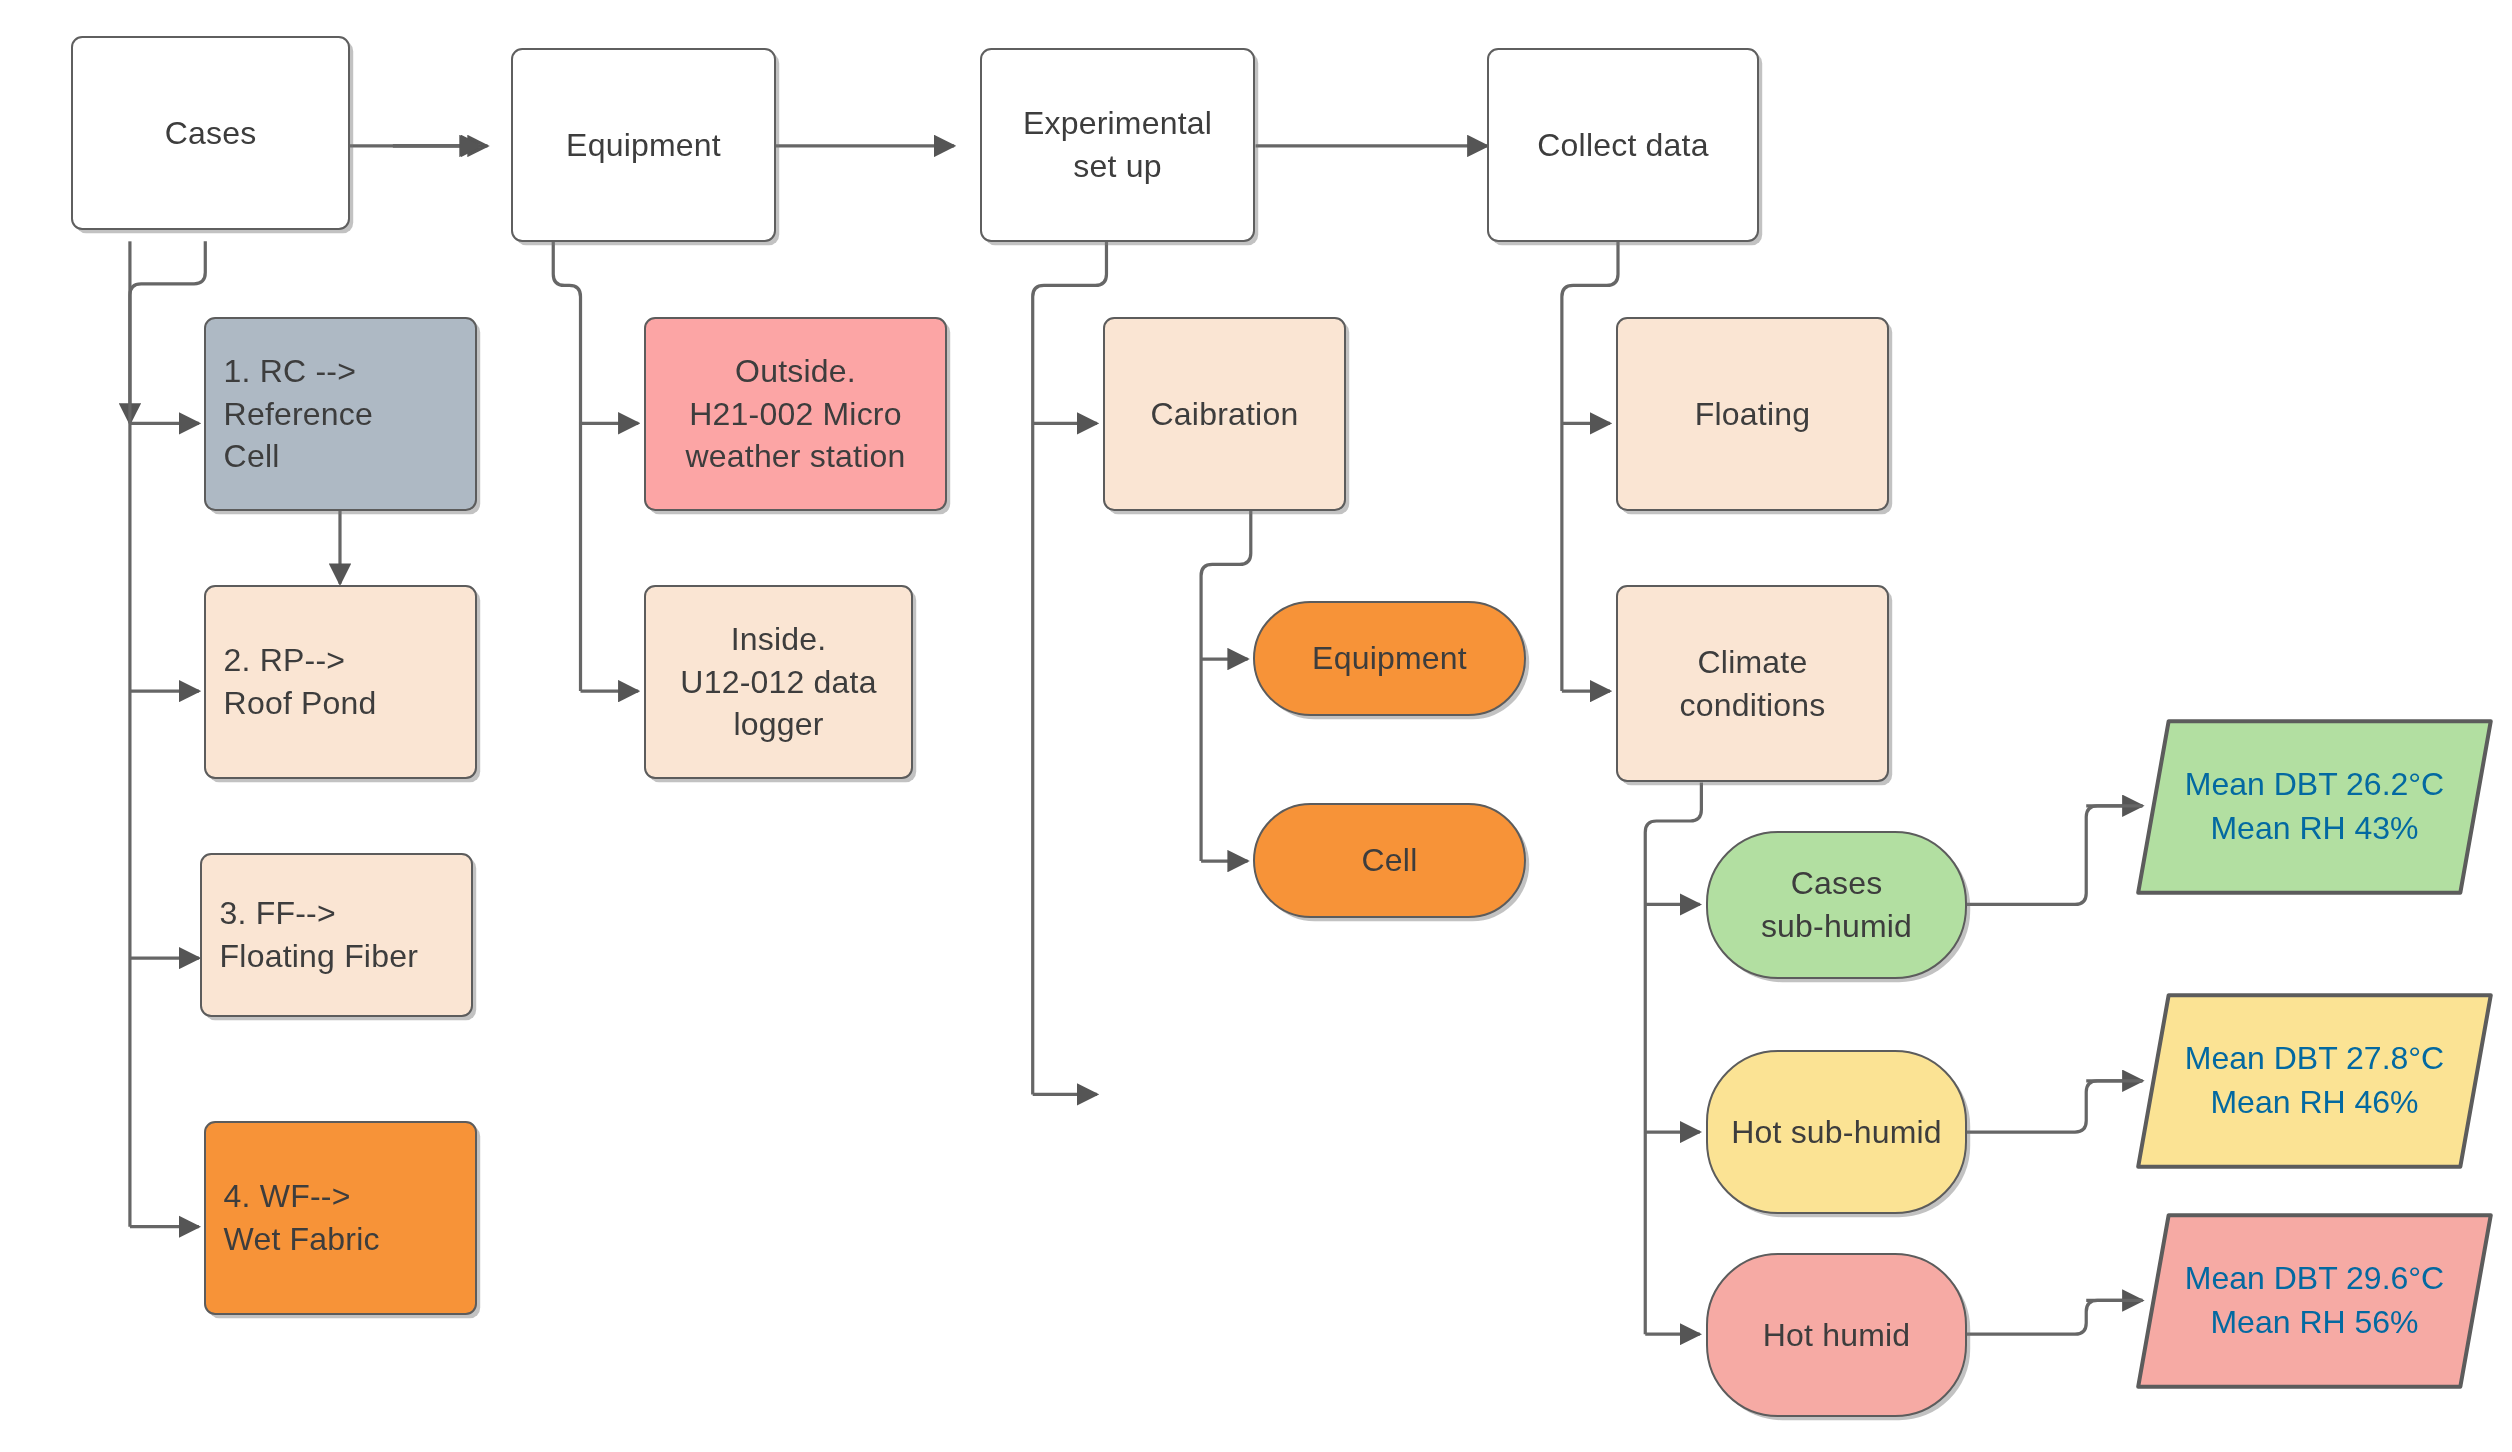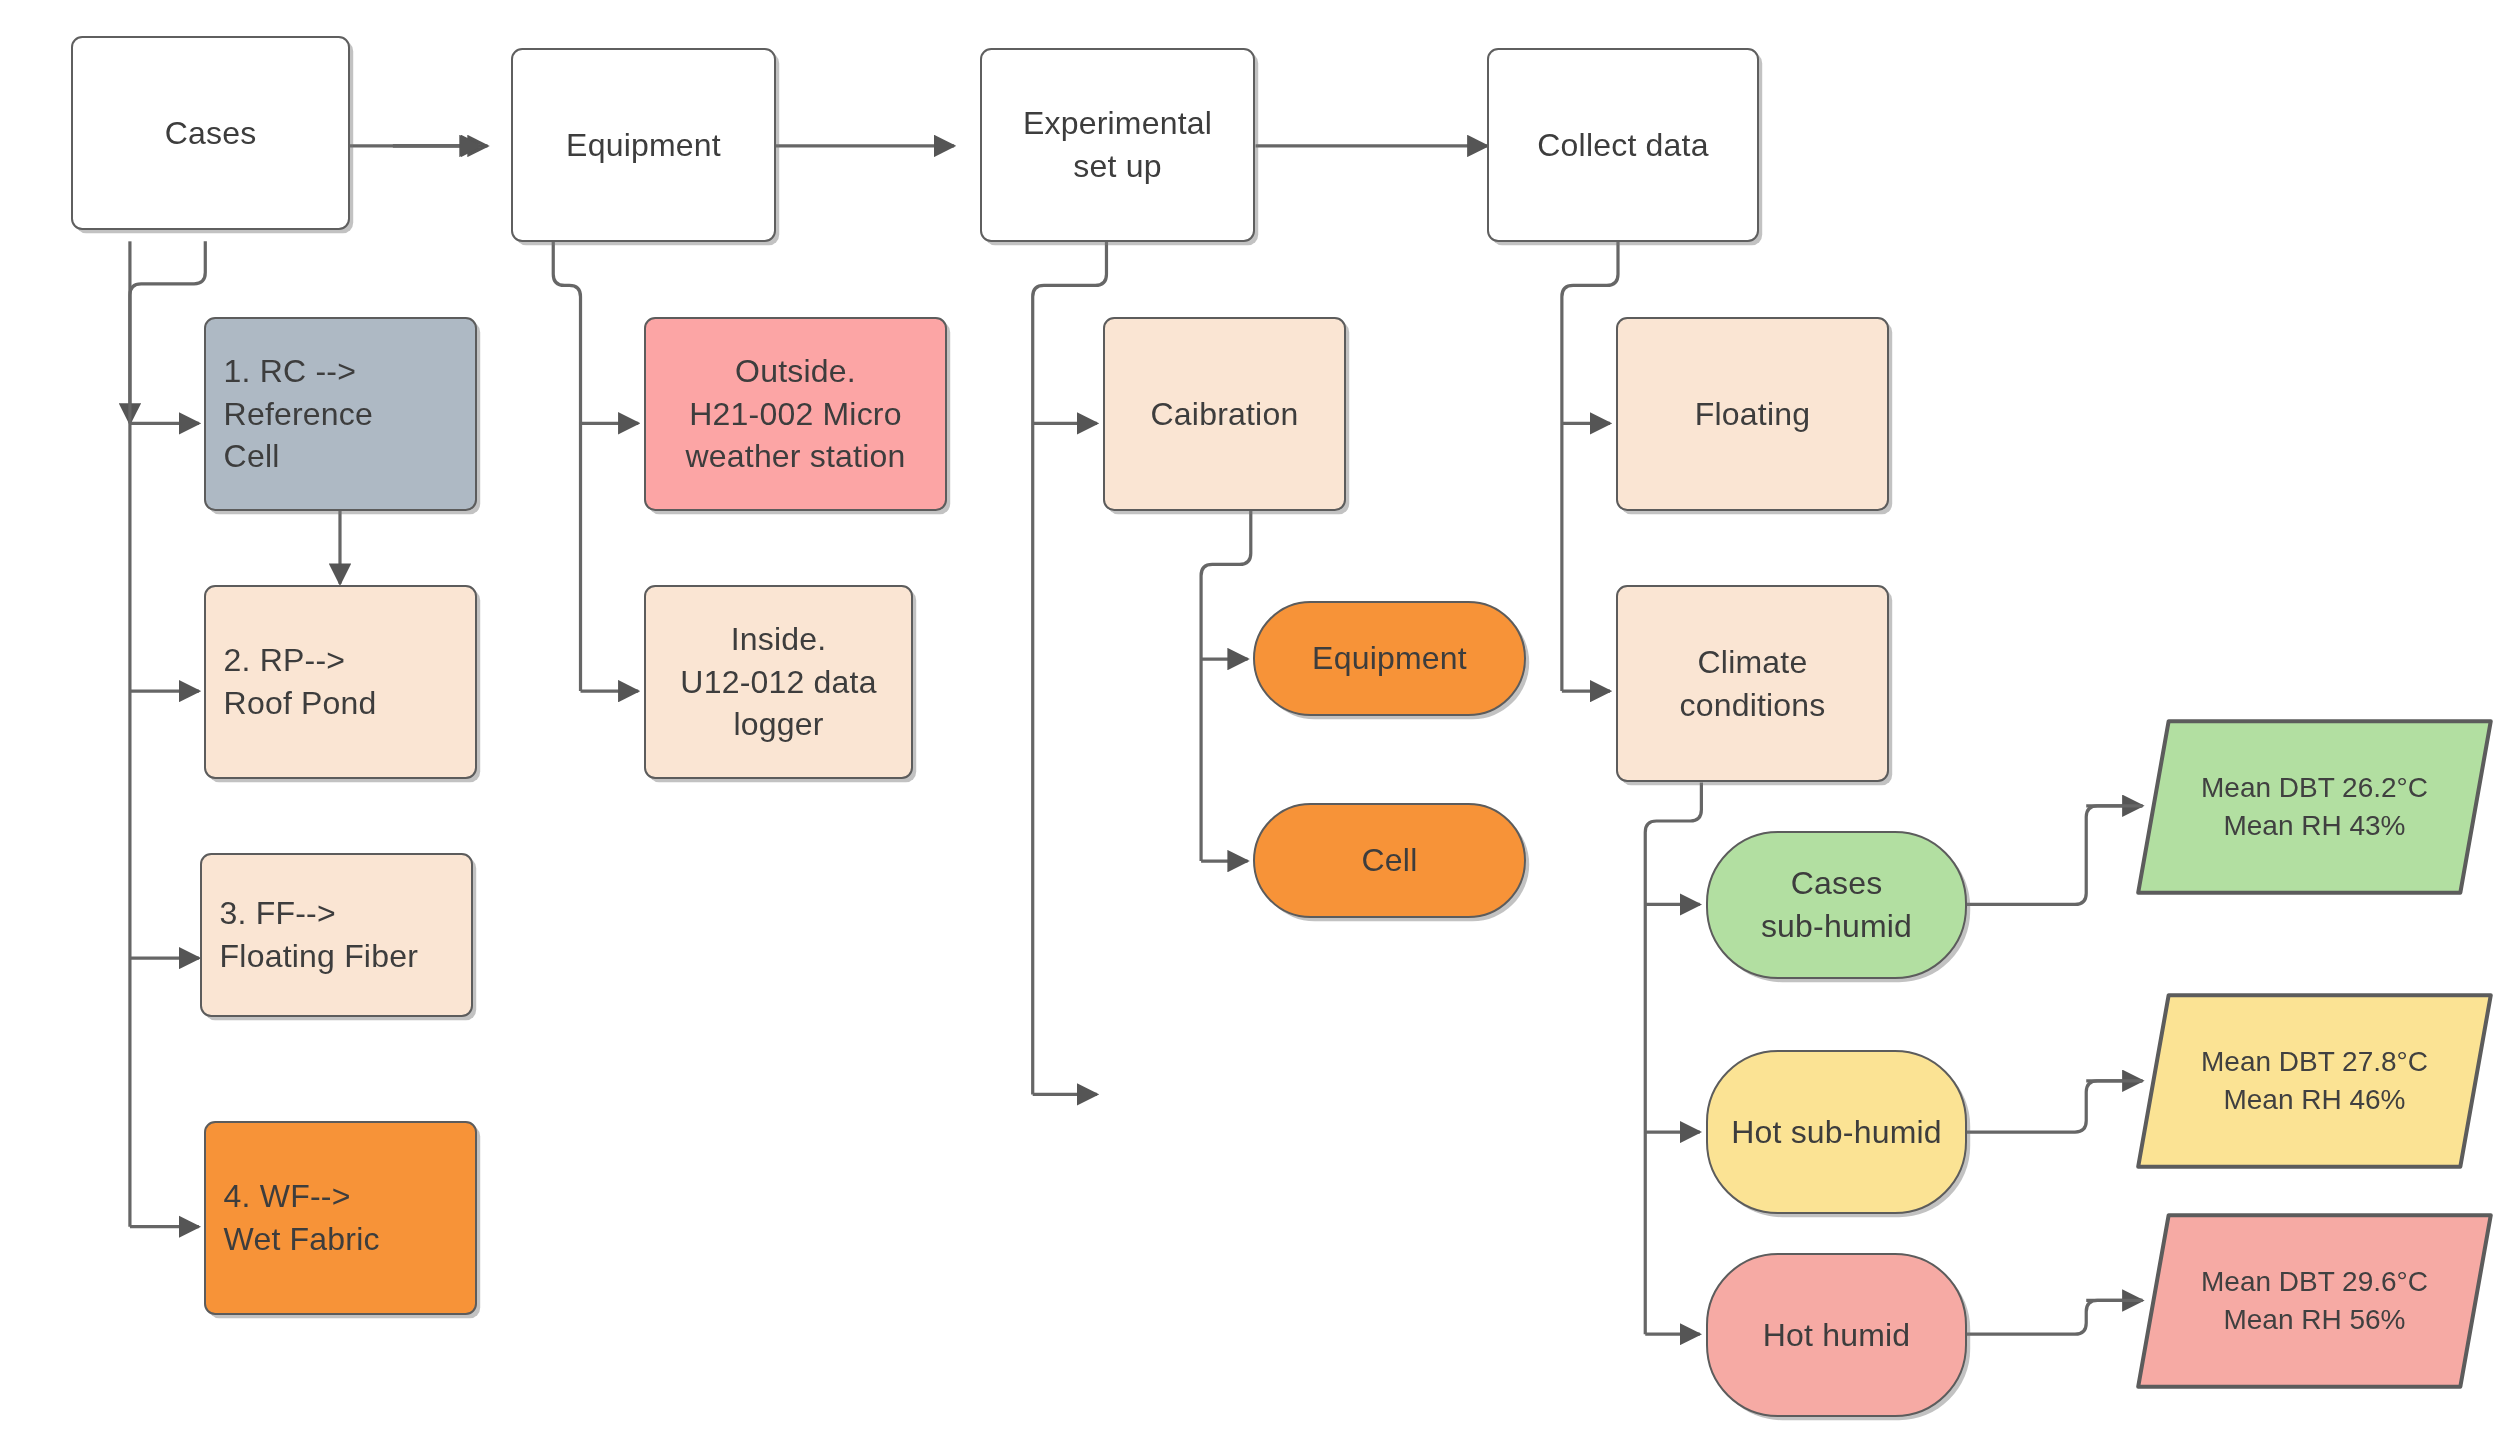--- a/index.html
+++ b/index.html
@@ -63,22 +63,22 @@
     position: absolute;
     left: 0; top: 0; right: 0; bottom: 0;
   }
   .para .para-text {
     position: absolute;
     left: 0; top: 0; right: 0; bottom: 0;
     display: flex;
     align-items: center;
     justify-content: center;
     text-align: center;
-    color: #404040;
-    font-size: 28px;
+    color: #0369a1;
+    font-size: 32px;
     line-height: 1.36;
     white-space: pre-line;
   }
 </style>
 </head>
 <body>
 
 <div id="canvas">
 
   <svg id="edges" viewBox="0 0 3133 1811" width="2512" height="1452" xmlns="http://www.w3.org/2000/svg">

